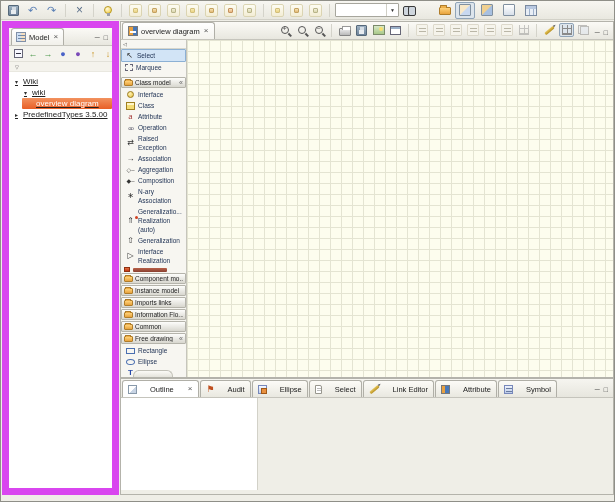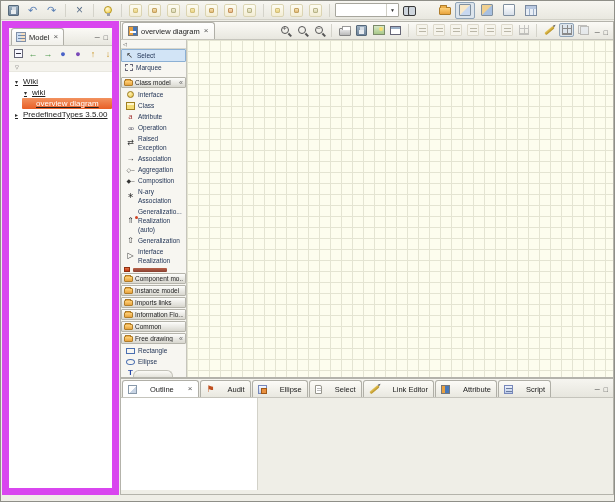--- a/index.html
+++ b/index.html
@@ -515,21 +515,21 @@
       <div class="btab">
         <span class="i-pencil"></span>
         <span>Link Editor</span>
       </div>
       <div class="btab">
         <span class="i-diagrams"></span>
         <span>Attribute</span>
       </div>
       <div class="btab">
         <span class="i-symbol"></span>
-        <span>Script</span>
+        <span>Symbol</span>
       </div>
       <div class="bwinbtns">
         <span class="wbtn">─</span>
         <span class="wbtn">□</span>
       </div>
     </div>
     <div class="bcontent">
       <div class="outline-white"></div>
     </div>
   </div>

